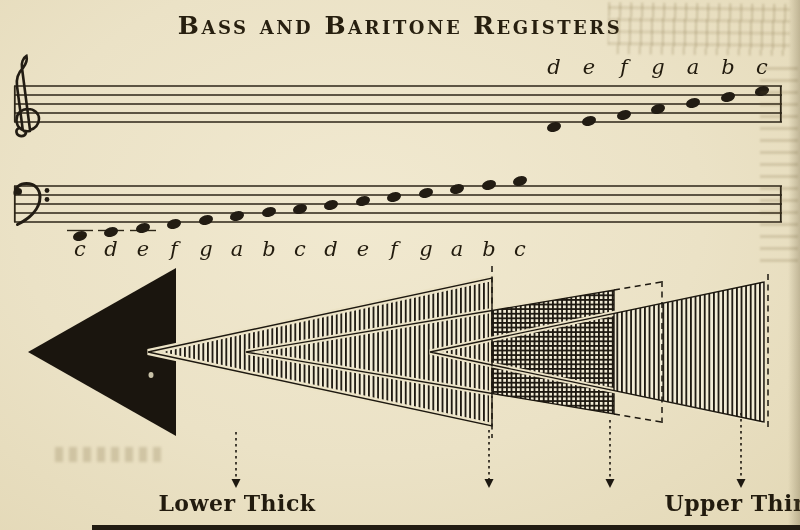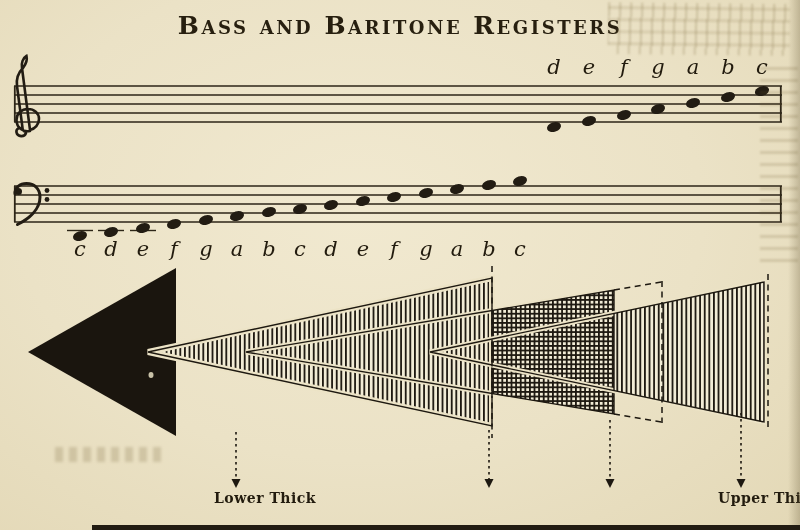--- a/index.html
+++ b/index.html
@@ -15,21 +15,21 @@
     letter-spacing:2.5px;color:#271f0f;
   }
   .nl{
     position:absolute;transform:translateX(-50%);
     font-style:italic;font-size:21px;line-height:1;color:#221b0e;white-space:nowrap;
   }
   .nl.t{top:57px;} .nl.b{top:239px;}
   .ol{text-decoration:overline;text-decoration-thickness:1.5px;}
   .reg-label{
     position:absolute;top:490px;transform:translateX(-50%);
-    font-size:14px;font-weight:700;letter-spacing:.5px;color:#221b0e;white-space:nowrap;margin-left:28px;
+    font-size:22px;font-weight:700;letter-spacing:.5px;color:#221b0e;white-space:nowrap;
   }
   .bleed{position:absolute;pointer-events:none;}
   .bleed-a{left:608px;top:3px;width:182px;height:52px;
     background:
       repeating-linear-gradient(92deg, rgba(118,99,55,.25) 0 2px, transparent 2px 11px),
       repeating-linear-gradient(0deg, transparent 0 9px, rgba(118,99,55,.16) 9px 12px);
     filter:blur(1px);transform:rotate(.6deg);}
   .bleed-b{right:2px;top:62px;width:38px;height:200px;
     background:repeating-linear-gradient(0deg, rgba(118,99,55,.2) 0 3px, transparent 3px 12px);
     filter:blur(1.2px);}

